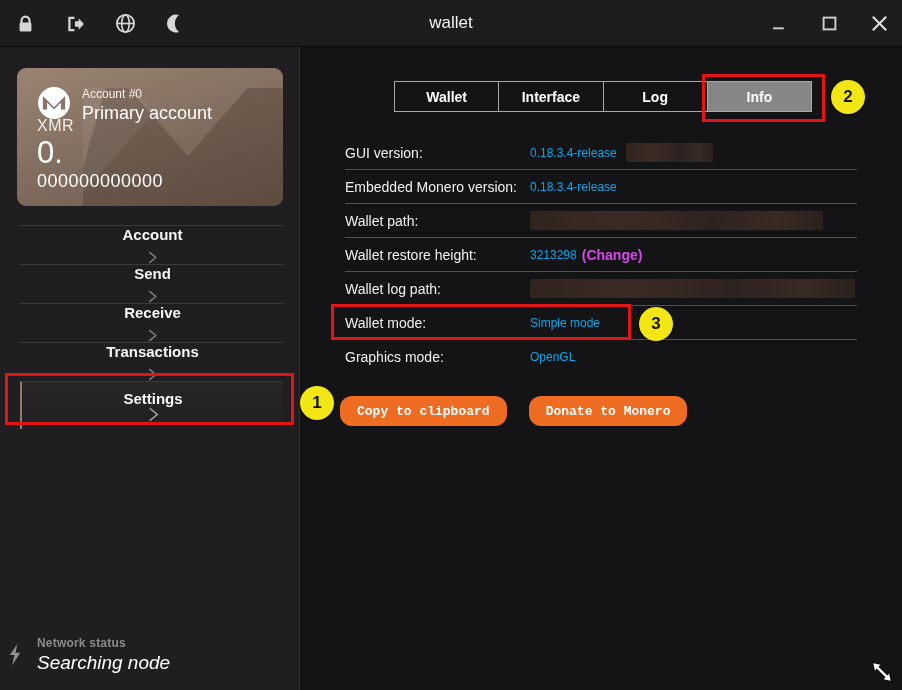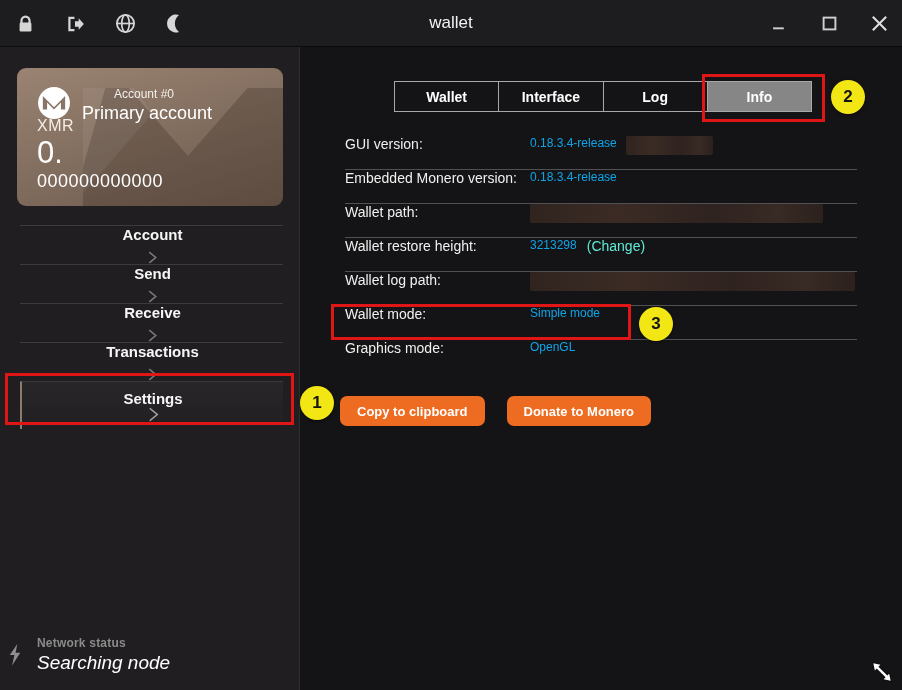--- a/index.html
+++ b/index.html
@@ -29,21 +29,21 @@
   .main { flex:1; height:100%; background:#141416; position:relative; }
   
   .account-card {
     position:absolute; left:17px; top:21px; width:266px; height:138px;
     border-radius:9px; overflow:hidden;
     background:linear-gradient(163deg,#9a8372 0%, #836f60 48%, #6e5a4d 100%);
     padding:18px 16px 14px 20px;
   }
   .card-wm { position:absolute; right:-10px; bottom:-12px; width:210px; height:130px; pointer-events:none; }
   .card-top { position:relative; display:flex; align-items:flex-start; gap:11px; }
-  .acct-label { font-size:12px; color:#f4efe9; margin-top:1px;margin-left:32px; }
+  .acct-label { font-size:12px; color:#f4efe9; margin-top:1px; }
   .acct-name { font-size:18px; color:#ffffff; margin-top:2px; }
   .balance { position:absolute; left:20px; bottom:14px; display:flex; align-items:baseline; color:#fff;flex-direction:column; }
   .bal-cur { font-size:16px; letter-spacing:0.5px; margin-right:7px; color:#f3ede7; }
   .bal-int { font-size:31px; font-weight:400; }
   .bal-frac { font-size:18px; letter-spacing:0.5px; }
   
   .menu { position:absolute; left:20px; top:178px; width:263px; }
   .menu-item {
     height:39px; display:flex; align-items:center; justify-content:space-between;
     border-top:1px solid #3c3a3c; padding:0 8px 0 10px; cursor:pointer;flex-direction:column;
@@ -70,40 +70,40 @@
   .tab {
     flex:1; display:flex; align-items:center; justify-content:center;
     font-size:14px; font-weight:bold; color:#ffffff;
     border-right:1px solid #a8a8a8; cursor:pointer; background:transparent;
   }
   .tab:last-child { border-right:none; }
   .tab.selected { background:#868686; }
   
   .info-table { position:absolute; left:45px; top:89px; width:512px; }
   .irow {
-    height:34px; display:flex; align-items:flex-start;
+    height:34px; display:flex; align-items:center;
     border-bottom:1px solid #515155;
   }
   .irow:last-child { border-bottom:none; }
   .ilabel { width:185px; flex:none; font-size:14px; color:#f0f0f0; }
   .ivalue { font-size:12px; color:#0ea5e9; }
-  .change-link { font-size:14px; color:#5eead4; margin-left:10px; cursor:pointer; }
+  .change-link { font-size:14px; color:#d946ef; margin-left:5px; cursor:pointer;font-weight:bold; }
   .redact {
     height:19px; border-radius:2px;
     background:linear-gradient(90deg,#30241f,#3b2b24 30%,#2f2320 62%,#382a24 85%,#2c211e);
     filter:blur(0.4px);
   }
   .redact-gui { width:87px; margin-left:9px; }
   .redact-path { width:293px; }
   .redact-log { width:325px; }
   
   .actions { position:absolute; left:40px; top:349px; display:flex; gap:22px; }
   .btn {
-    height:30px; padding:0 17px; background:#ee6c21; border:none; border-radius:7px;
-    color:#ffffff; font-size:13px; font-weight:bold; font-family:Liberation Sans, sans-serif;
+    height:30px; padding:0 17px; background:#ee6c21; border:none; border-radius:12px;
+    color:#ffffff; font-size:13px; font-weight:bold; font-family:Liberation Mono, monospace;
     display:flex; align-items:center; cursor:pointer;
   }
   
   .anno-box { position:absolute; border:3px solid #e01515; z-index:40; pointer-events:none; }
   .anno-box1 { left:5px; top:373px; width:289px; height:52px; }
   .anno-box2 { left:702px; top:74px; width:123px; height:48px; }
   .anno-box3 { left:331px; top:304px; width:300px; height:36px; }
   .anno-badge {
     position:absolute; width:34px; height:34px; border-radius:50%;
     background:#f2e614; color:#141414; font-size:17px; font-weight:bold;

